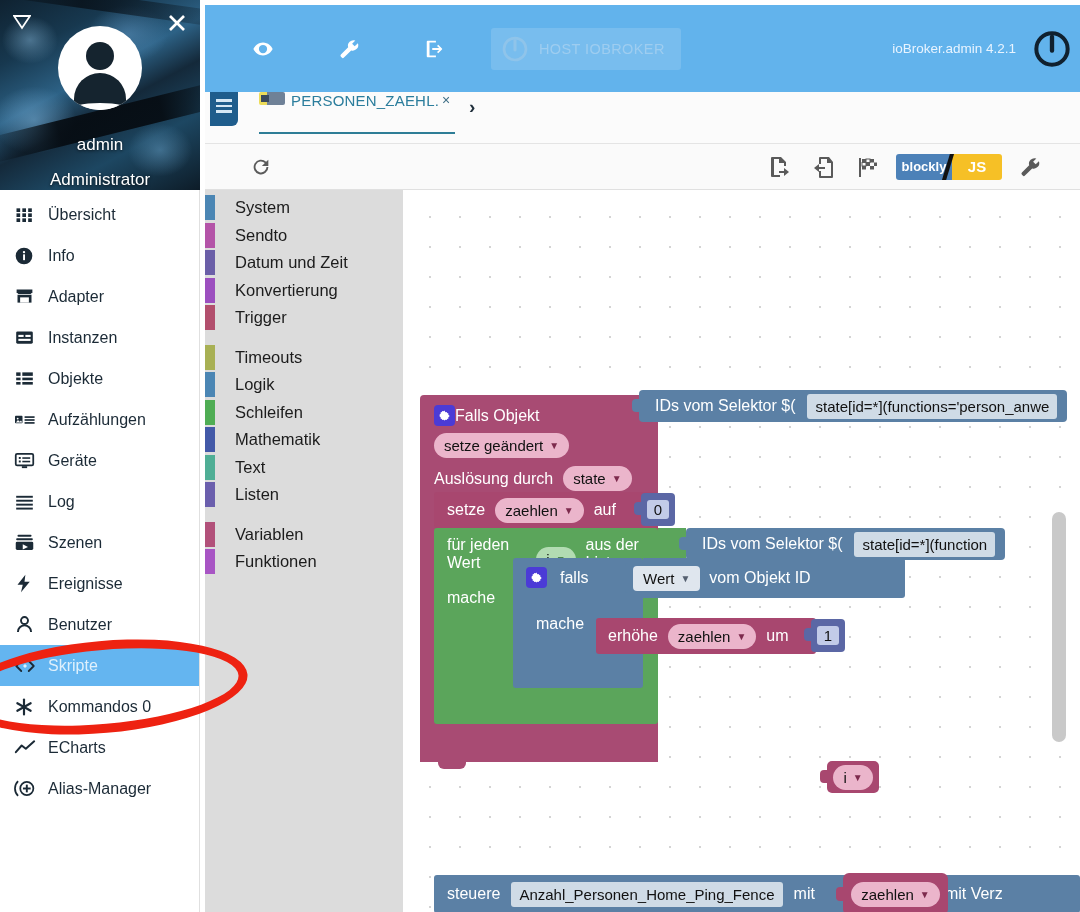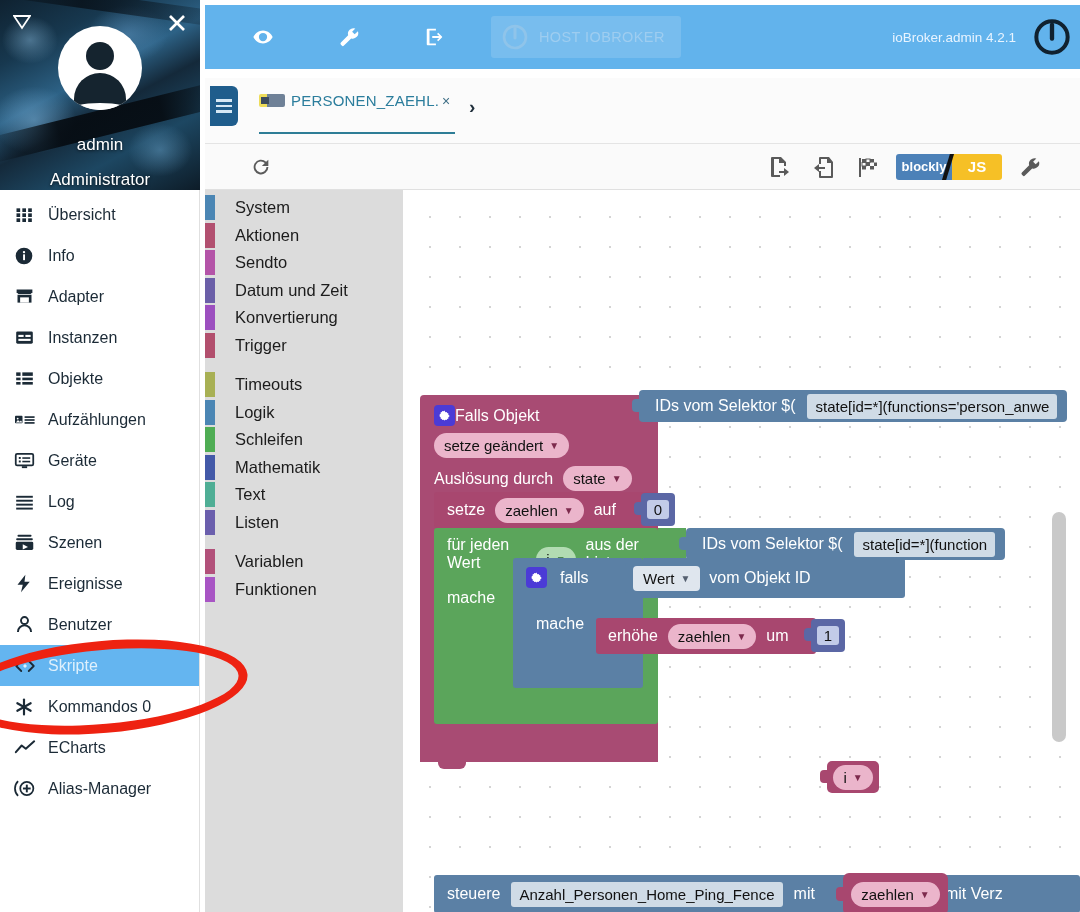--- a/index.html
+++ b/index.html
@@ -91,21 +91,21 @@
   
   #annotation{
     position:absolute; left:-42px; top:641px;
     width:290px; height:92px; border:9px solid #ee2211;
     border-radius:50%; transform:rotate(-5deg);
     pointer-events:none; z-index:40;
   }
 
   
   #appbar{
-    position:absolute; left:205px; top:5px; width:875px; height:64px;
+    position:absolute; left:205px; top:5px; width:875px; height:87px;
     background:#62b3ec; display:flex; align-items:center; z-index:10;
   }
   #appbar .ic{
     width:48px; height:48px; display:flex; align-items:center; justify-content:center;
     cursor:pointer; color:#fff;
   }
   #appbar .ic svg{ fill:#fff; }
   #appbar .sp1{ width:34px; }
   #appbar .sp2{ width:38px; }
   #appbar .sp3{ width:38px; }
@@ -128,21 +128,21 @@
     position:absolute; left:5px; top:8px; width:28px; height:40px;
     background:#1f5d8c; border-radius:0 6px 6px 0;
     display:flex; align-items:center; justify-content:center; cursor:pointer;
   }
   #menu-square .bars{ width:16px; }
   #menu-square .bars i{ display:block; height:2.4px; background:#d6e8f5; margin:3px 0;}
   #tab-item{
     position:absolute; left:54px; top:10px; width:196px; height:46px;
     border-bottom:2px solid #2e7d96; cursor:pointer;
   }
-  #tab-item .row{ display:flex; align-items:center; gap:6px; padding-top:4px;}
+  #tab-item .row{ display:flex; gap:6px; padding-top:4px;}
   .blockly-mini{
     width:26px;height:13px;border-radius:2px;
     background:linear-gradient(90deg,#eddc5a 0%,#eddc5a 30%,#6f8197 30%,#6f8197 100%);
     position:relative; overflow:hidden; flex:0 0 auto;
   }
   .blockly-mini:after{
     content:""; position:absolute; left:2px; top:3px; width:8px; height:7px;
     background:#3b4a5c;
   }
   #tab-label{ color:#2b7d9c; font-size:15px; letter-spacing:.2px; }
@@ -649,24 +649,20 @@
       </svg>
   </div>
 </div>
 
 <div id="toolbox">
     <div class="cat">
       <span class="swatch" style="background: rgb(75, 134, 180);"></span>
       <span class="name">System</span>
     </div>
     <div class="cat">
-      <span class="swatch" style="background: rgb(178, 80, 112);"></span>
-      <span class="name">Aktionen</span>
-    </div>
-    <div class="cat">
       <span class="swatch" style="background: rgb(180, 84, 168);"></span>
       <span class="name">Sendto</span>
     </div>
     <div class="cat">
       <span class="swatch" style="background: rgb(107, 95, 168);"></span>
       <span class="name">Datum und Zeit</span>
     </div>
     <div class="cat">
       <span class="swatch" style="background: rgb(156, 79, 191);"></span>
       <span class="name">Konvertierung</span>

